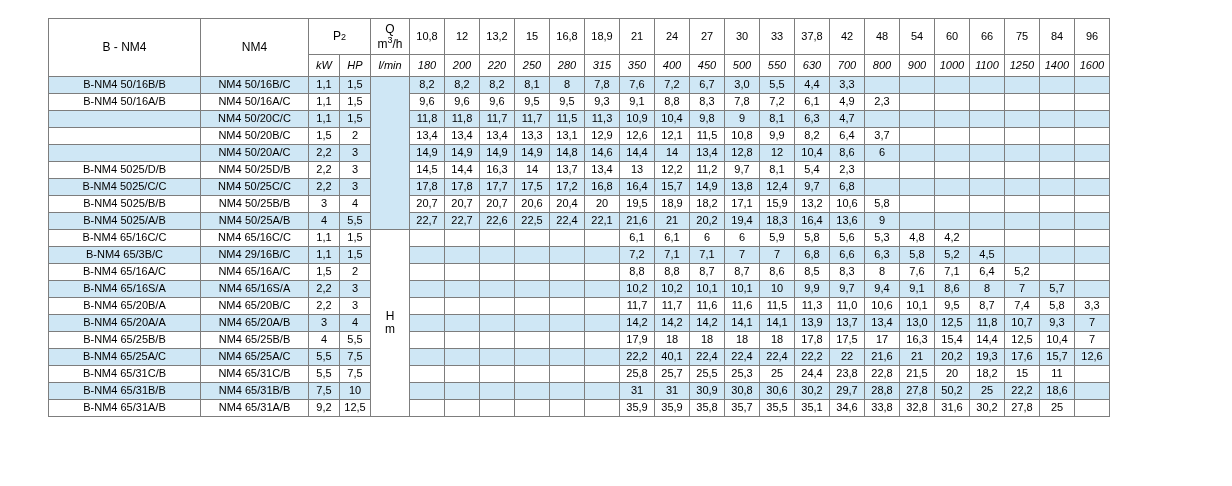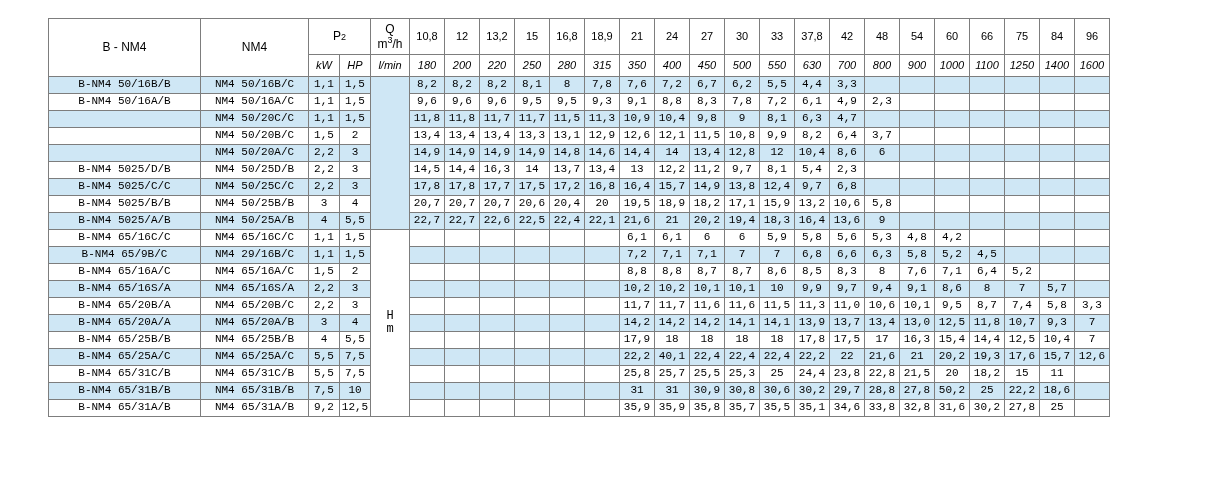--- a/index.html
+++ b/index.html
@@ -66,21 +66,21 @@
   tr.band-white td { background: #ffffff; }
   td.left-name {
     text-align: left;
     padding-left: 8px;
     font-size: 11px;
   }
   td.hcell {
     font-weight: bold;
     font-size: 12px;
   }
-  .row-h { height: 17px; font-family: Liberation Mono, monospace; }
+  .row-h { height: 17px; }
   .hdr-row1 { height: 36px; }
   .hdr-row2 { height: 22px; font-style: italic; }
 </style>
 </head>
 <body>
 
 <div id="page">
   <table class="pump">
     <colgroup>
       <col class="c-bnm4">
@@ -174,21 +174,21 @@
           <td class="hcell" rowspan="9"></td>
           <td>8,2</td>
           <td>8,2</td>
           <td>8,2</td>
           <td>8,1</td>
           <td>8</td>
           <td>7,8</td>
           <td>7,6</td>
           <td>7,2</td>
           <td>6,7</td>
-          <td>6,2</td>
+          <td>3,0</td>
           <td>5,5</td>
           <td>4,4</td>
           <td>3,3</td>
           <td></td>
           <td></td>
           <td></td>
           <td></td>
           <td></td>
           <td></td>
           <td></td>
@@ -425,21 +425,21 @@
           <td>5,6</td>
           <td>5,3</td>
           <td>4,8</td>
           <td>4,2</td>
           <td></td>
           <td></td>
           <td></td>
           <td></td>
         </tr>
         <tr class="row-h band-blue">
-          <td class="left-name">B-NM4 65/9B/C</td>
+          <td class="left-name">B-NM4 65/3B/C</td>
           <td class="left-name">NM4 29/16B/C</td>
           <td>1,1</td>
           <td>1,5</td>
           <td></td>
           <td></td>
           <td></td>
           <td></td>
           <td></td>
           <td></td>
           <td>7,2</td>

